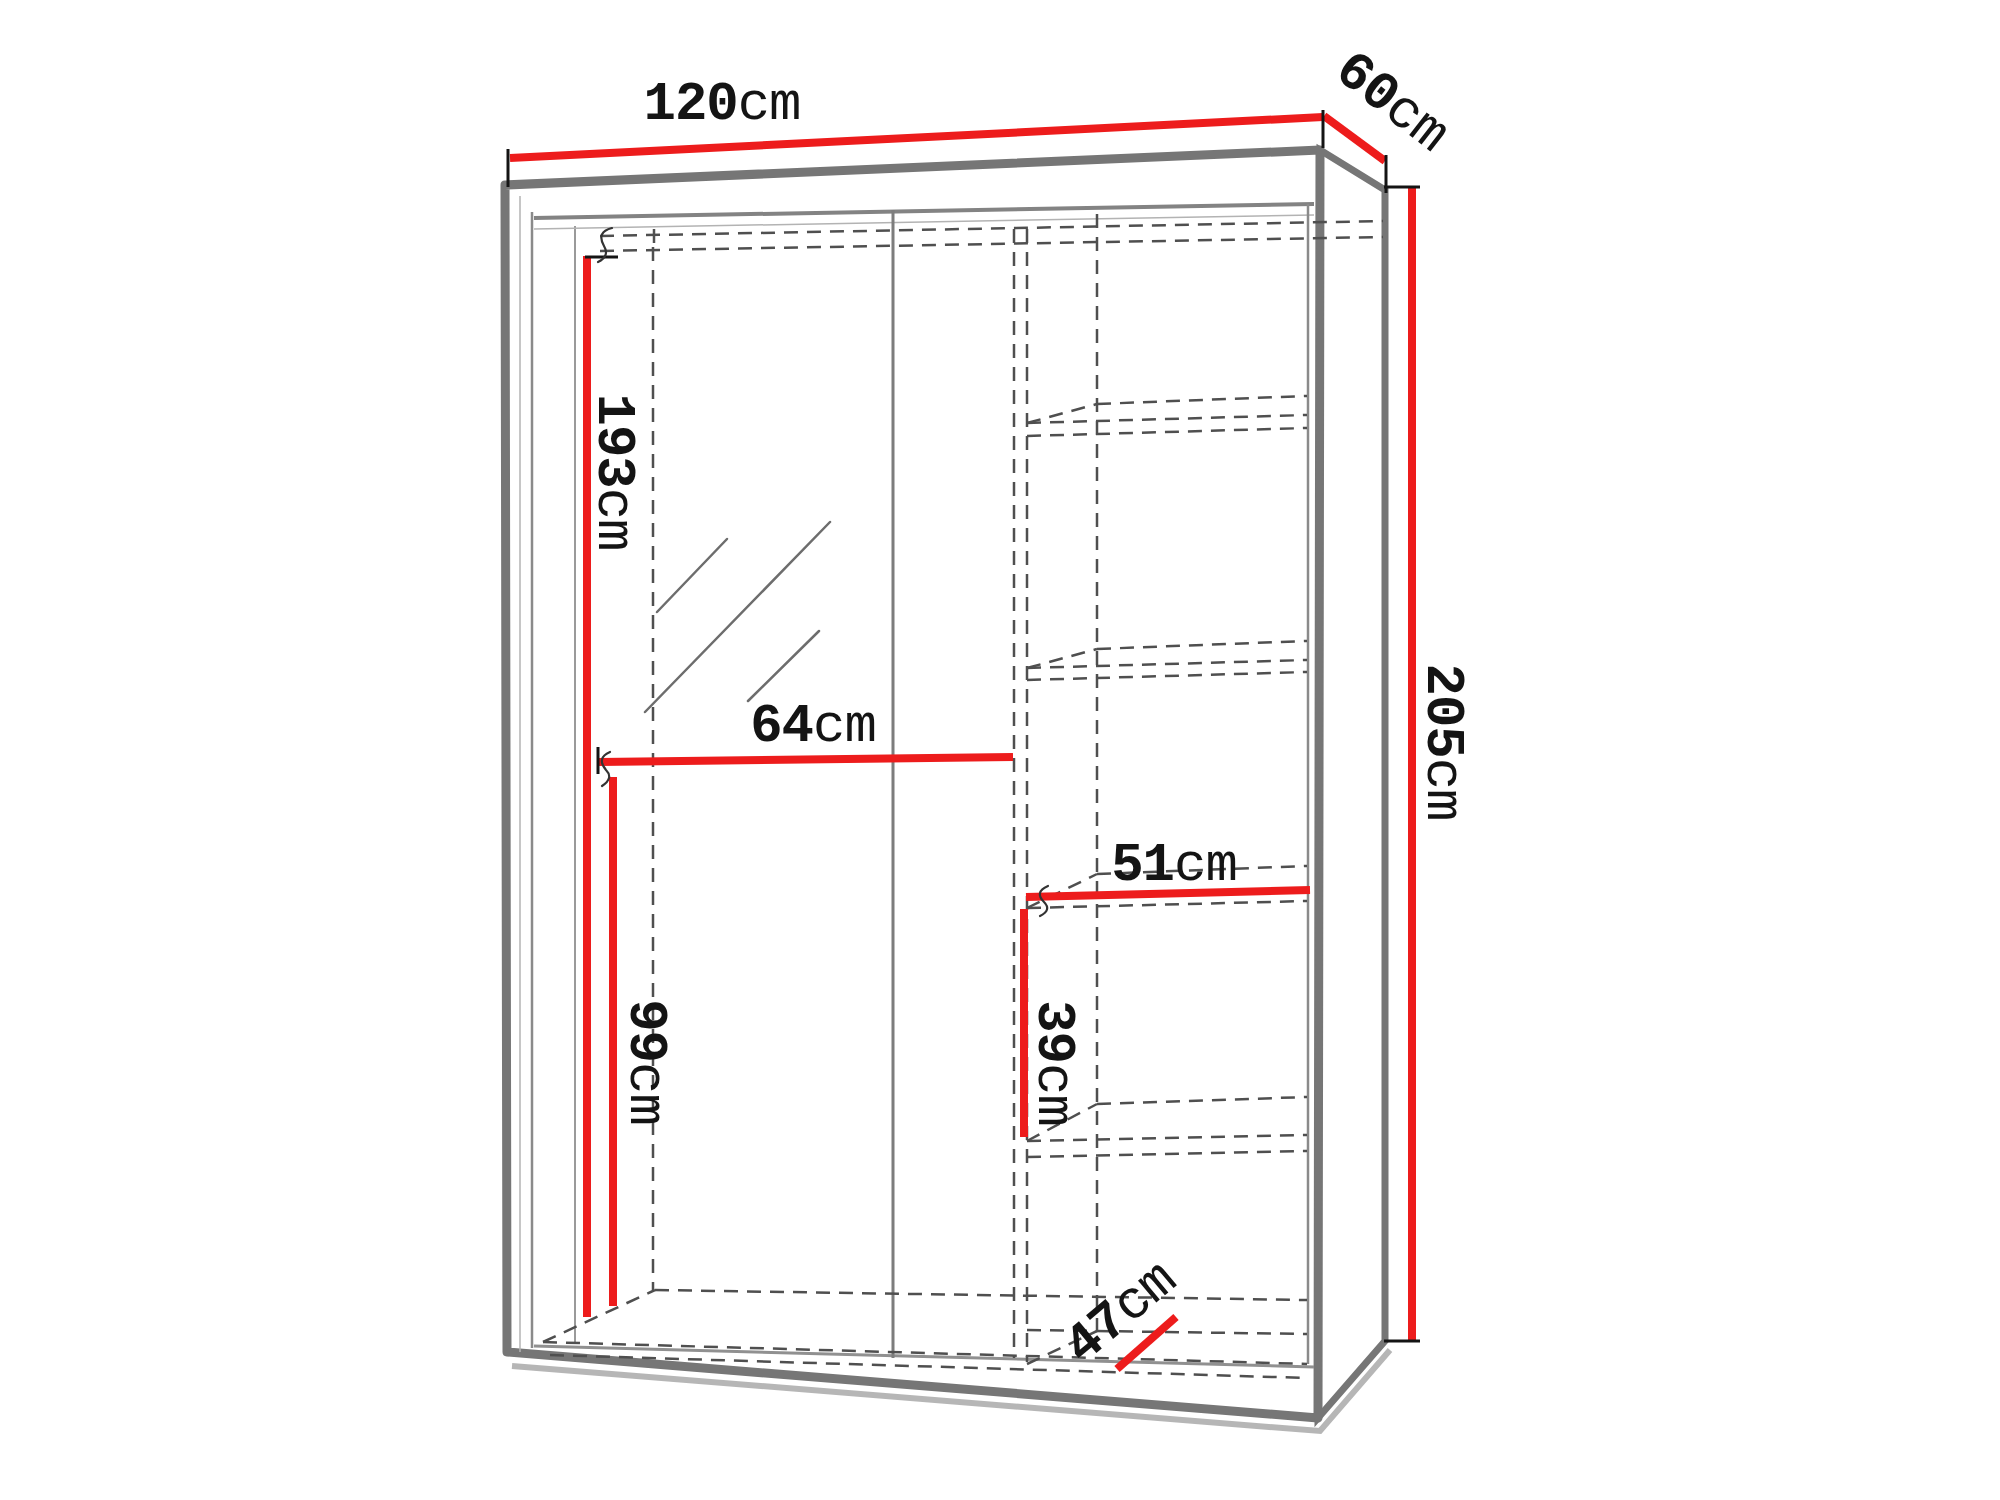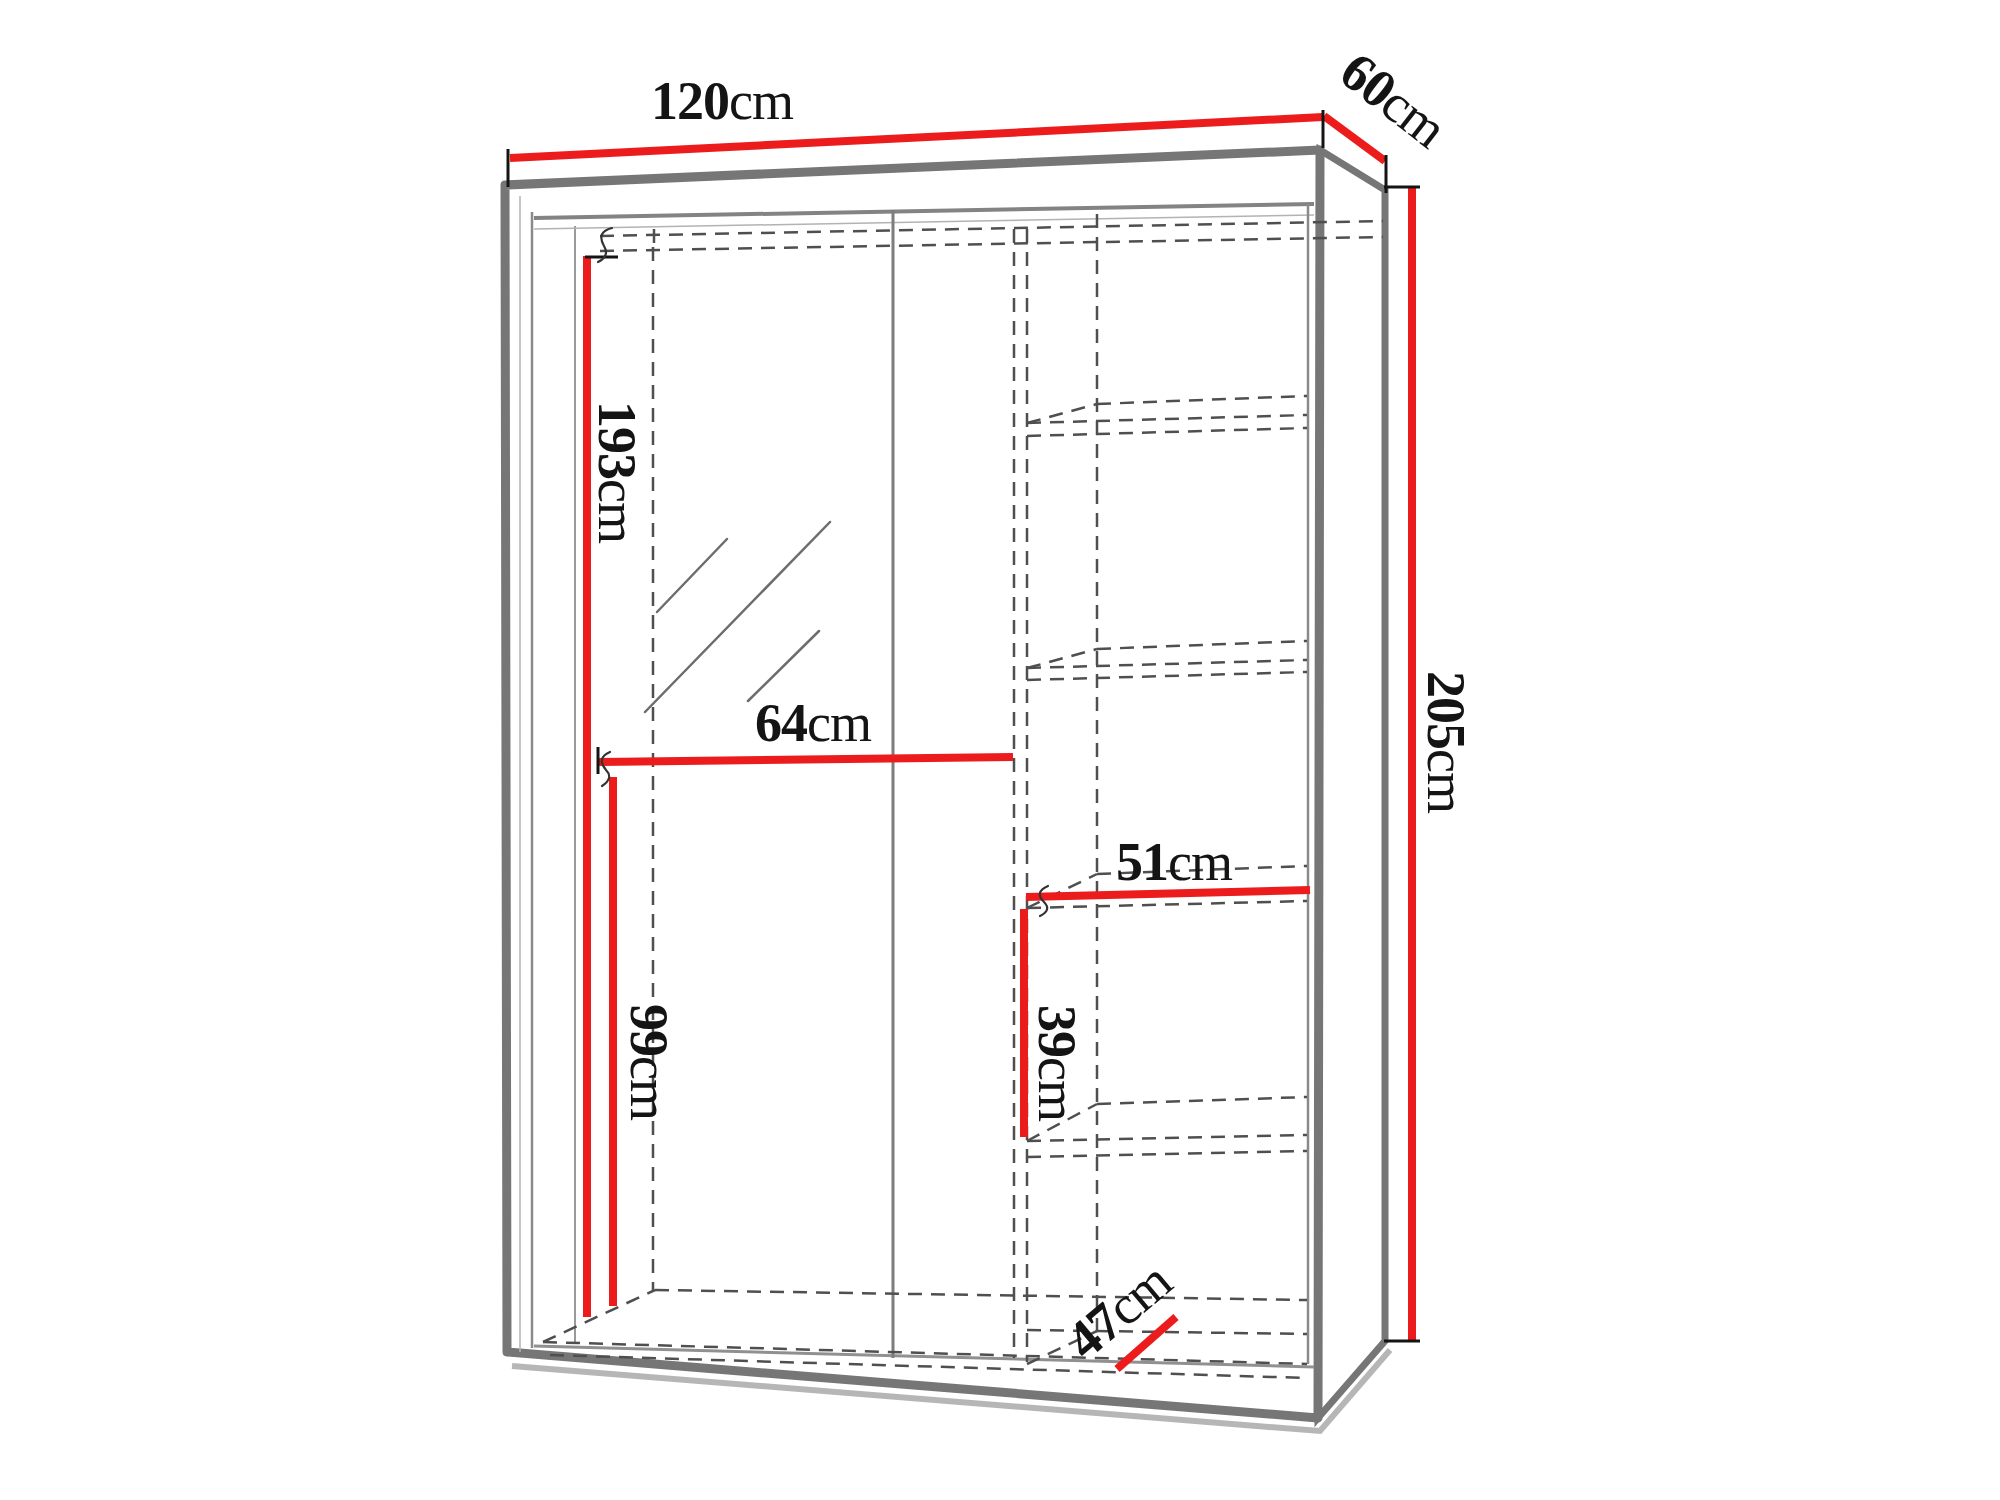--- a/index.html
+++ b/index.html
@@ -1,17 +1,17 @@
 <!DOCTYPE html>
 <html style="--c-dimension-red: #ed1c1c; --c-frame-gray: #767676; --c-dash-gray: #4f4f4f; --c-text-black: #141414; --c-background: #ffffff;"><head>
 <meta charset="utf-8">
 <style>
   html,body{margin:0;padding:0;background:#fff;}
   #stage{position:relative;width:1632px;height:1500px;background:var(--c-background,#fff);overflow:hidden;
-         font-family:Liberation Serif, serif;}
+         font-family:Liberation Mono, monospace;}
   svg{position:absolute;left:0;top:0;}
   
   .frame      {stroke:var(--c-frame-gray,#767676);fill:none;}
   .frame-thick{stroke-width:9;stroke-linejoin:round;}
   .inner1{stroke:#b3b3b3;stroke-width:1.5;}
   .inner2{stroke:#8a8a8a;stroke-width:2.5;}
   .inner3{stroke:#9a9a9a;stroke-width:2;}
   .divider{stroke:#7d7d7d;stroke-width:3;}
   .lintel{stroke:#838383;stroke-width:4;}
   .sill{stroke:#909090;stroke-width:3;}

